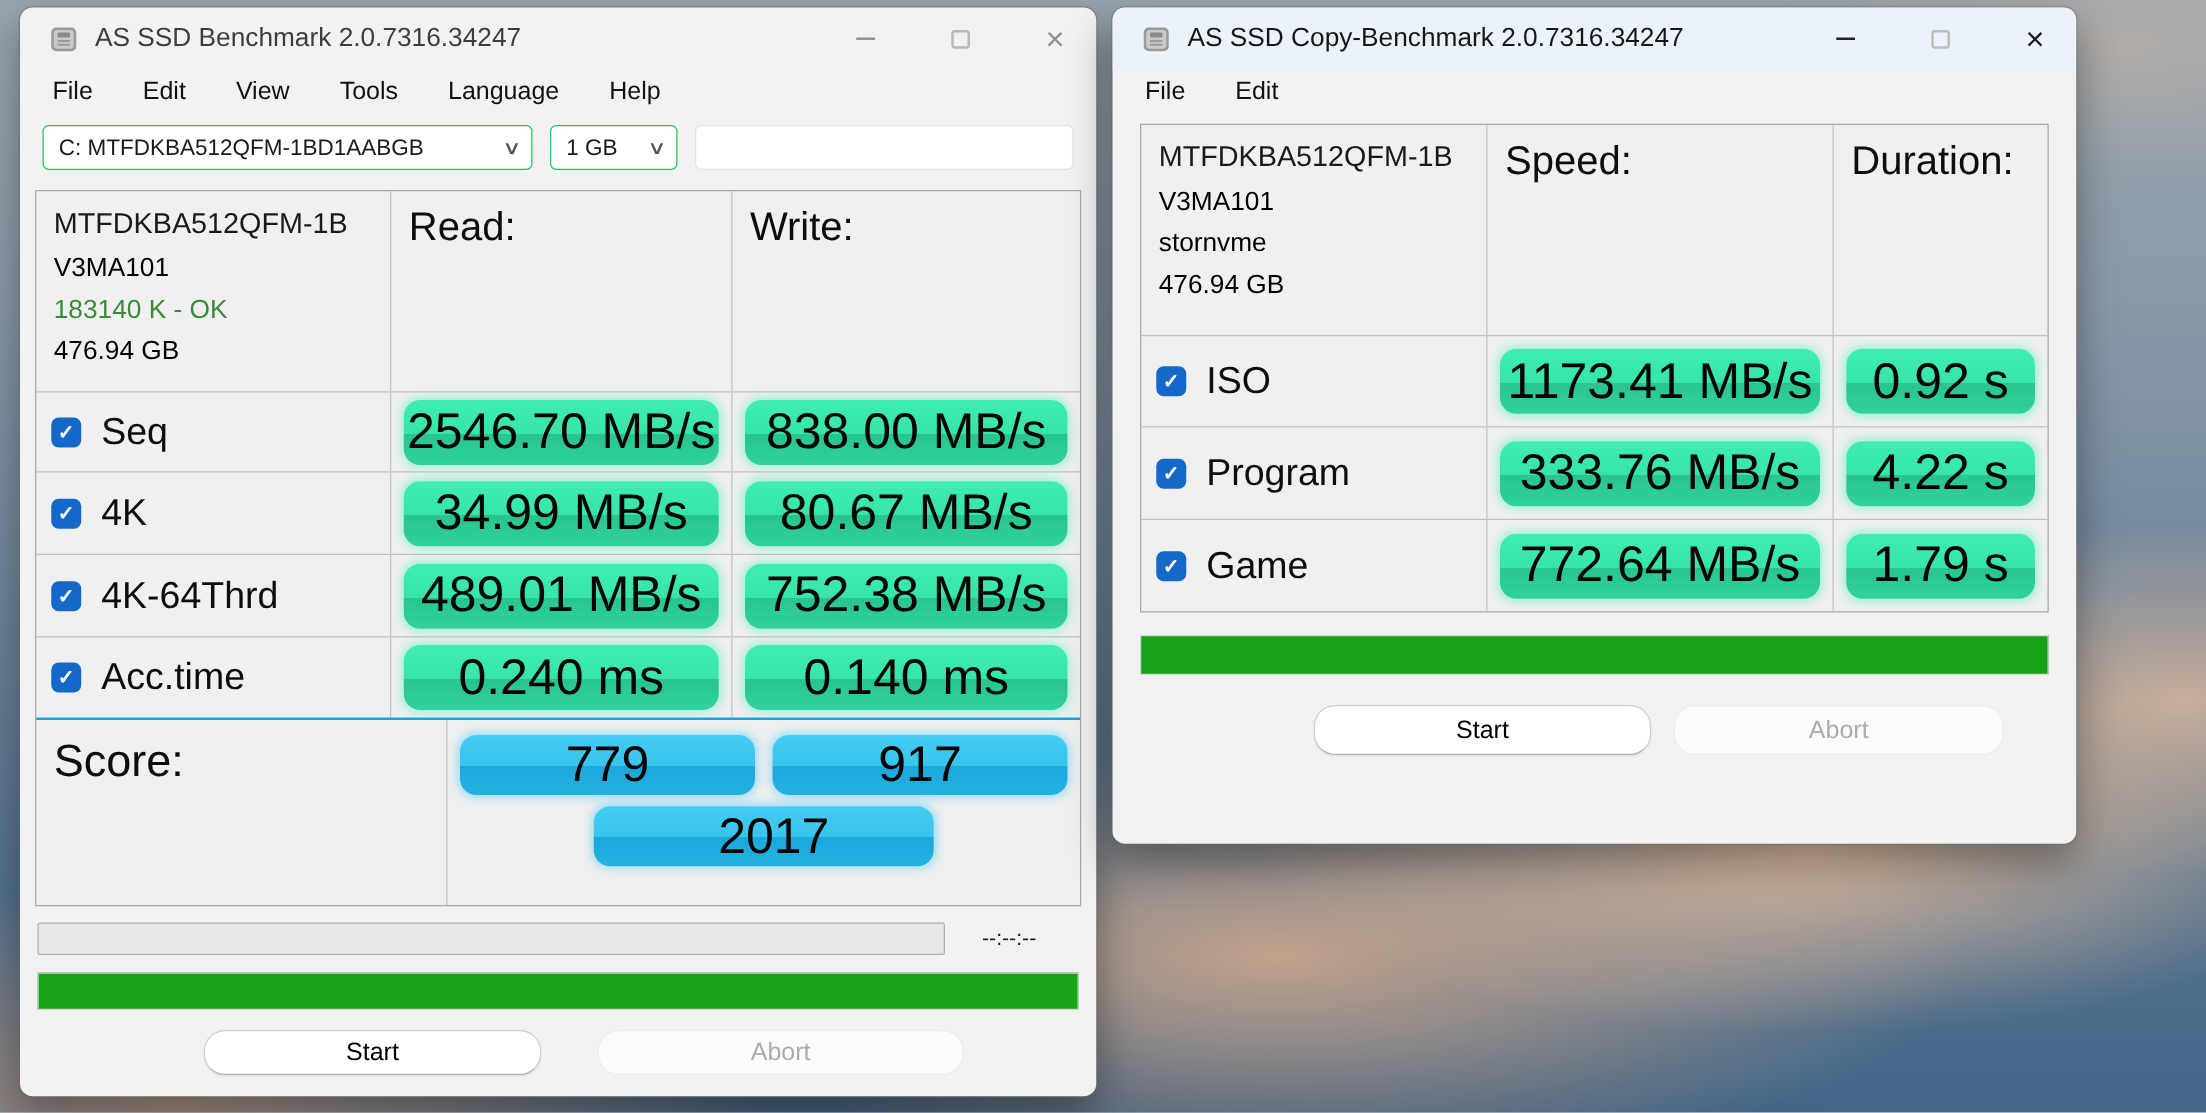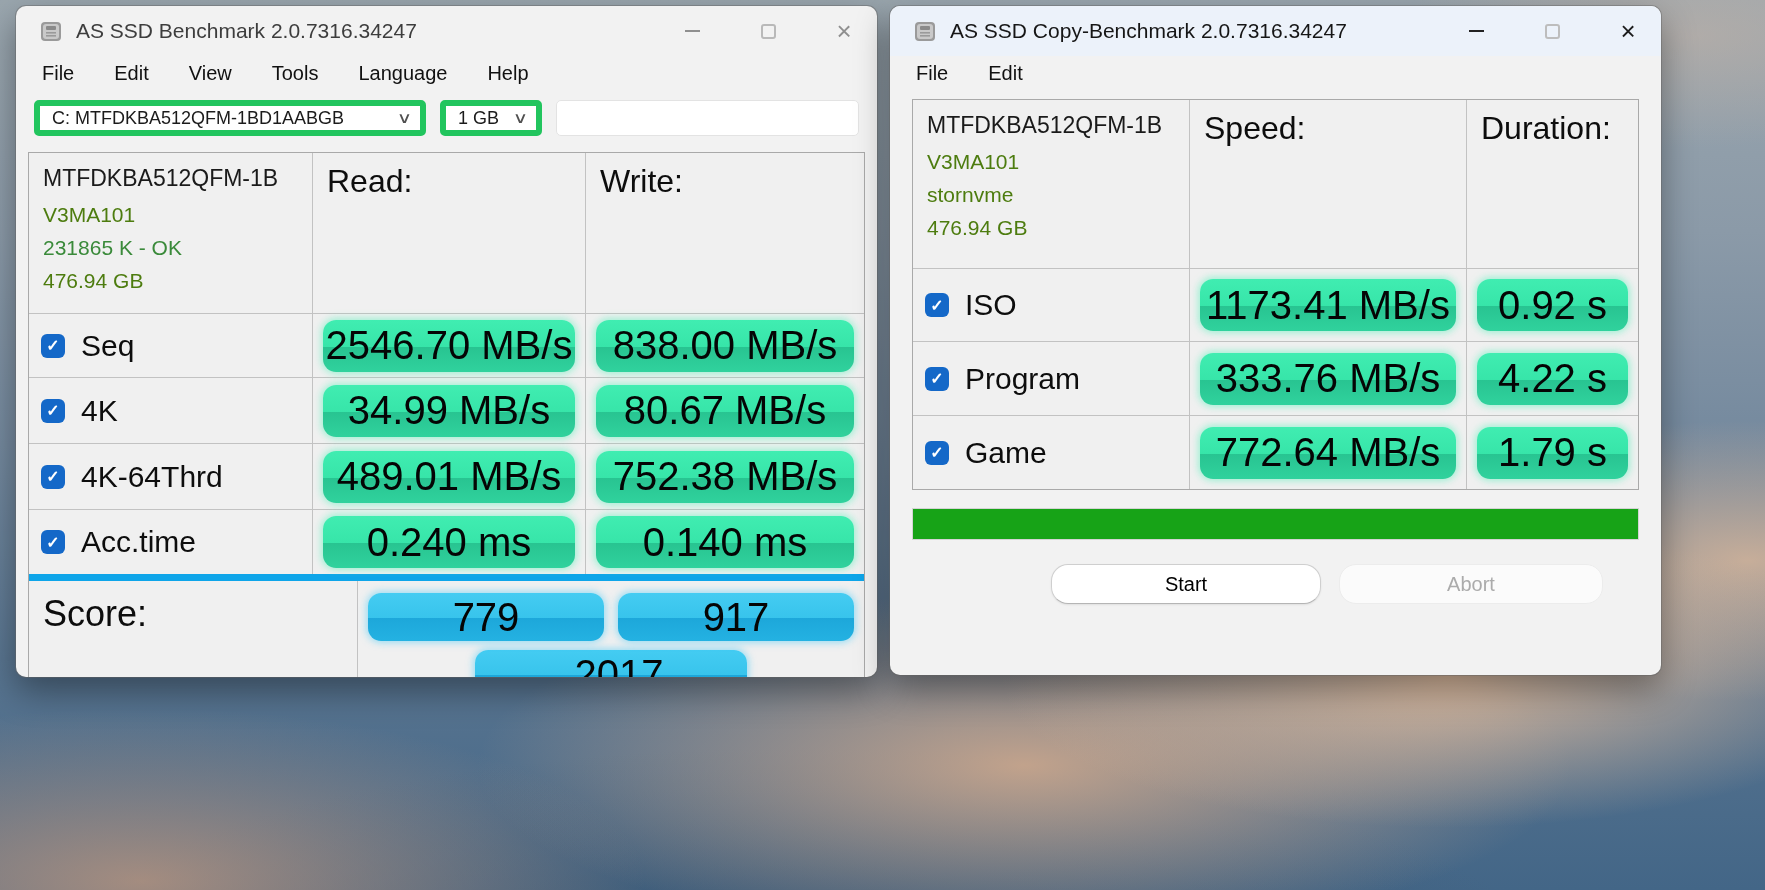--- a/index.html
+++ b/index.html
@@ -12,21 +12,21 @@
       radial-gradient(ellipse 760px 240px at 58% 86%, rgba(206,168,140,.9), transparent 72%),
       radial-gradient(ellipse 520px 200px at 99% 63%, rgba(216,182,154,.85), transparent 70%),
       radial-gradient(ellipse 700px 240px at 8% 99%, rgba(188,150,126,.8), transparent 72%),
       radial-gradient(ellipse 1000px 320px at 45% 112%, rgba(62,88,114,1), transparent 78%),
       linear-gradient(180deg,#9aa6ae 0%,#8b9aa8 26%,#74899e 50%,#597590 74%,#436687 100%);
     position:relative;
   }
 
   .win{ position:absolute; background:#f2f2f2; border-radius:10px;
         box-shadow:0 0 0 1px rgba(100,100,100,.45), 0 14px 34px rgba(0,0,0,.38); overflow:hidden; }
-  .win-left{ left:16px; top:6px; width:861px; height:671px; }
+  .win-left{ left:16px; top:6px; width:861px; height:871px; }
   .win-right{ left:890px; top:6px; width:771px; height:669px; }
 
   
   .titlebar{ height:50px; display:flex; align-items:center; padding:0 10px 0 22px; }
   .win-right .titlebar{ background:#ecf2fa; }
   .app-title{ font-size:21px; color:#3d3d3d; margin-left:12px; white-space:nowrap; }
   .win-right .app-title{ color:#161616; }
   .controls{ margin-left:auto; display:flex; align-items:center; }
   .ctrl{ width:46px; height:36px; display:flex; align-items:center; justify-content:center; margin-left:30px; cursor:default; }
   .glyph-min{ width:15px; height:0; border-top:2px solid #8f8f8f; }
@@ -35,40 +35,40 @@
   .win-right .glyph-min{ border-top-color:#222; }
   .win-right .glyph-max{ border-color:#bdbdbd; }
   .win-right .glyph-close{ color:#1c1c1c; }
 
   
   .menubar{ height:34px; display:flex; align-items:center; gap:40px; padding-left:26px; }
   .menu-item{ font-size:20px; color:#111; }
 
   
   .toolbar{ display:flex; align-items:center; gap:14px; margin:10px 18px 16px; height:36px; }
-  .combo{ height:36px; background:#fff; border:6px solid #22c55e; border-radius:5px;
+  .combo{ height:36px; background:#fff; border:1px solid #22c55e; border-radius:5px;
           display:flex; align-items:center; padding:0 10px 0 12px; }
   .combo-drive{ width:392px; }
   .combo-size{ width:102px; }
   .combo-value{ font-size:18px; color:#1b1b1b; white-space:nowrap; overflow:hidden; }
   .chev{ margin-left:auto; font-size:15px; color:#505050; transform:scaleX(1.4); }
   .textbox{ flex:1; height:36px; background:#fff; border-radius:5px; border:1px solid #e3e3e3; }
 
   
   .btable{ margin:0 12px; border:1px solid #a9a9a9; background:#f0f0f0; }
   .trow{ display:grid; border-top:1px solid #c2c2c2; }
   .trow:first-child{ border-top:none; }
   .cols-left{ grid-template-columns:283px 273px 1fr; }
   .cols-right{ grid-template-columns:276px 277px 1fr; }
   .cell{ border-left:1px solid #c2c2c2; position:relative; }
   .cell:first-child{ border-left:none; }
 
   .info-cell{ padding:12px 0 0 14px; }
   .info-model{ font-size:23px; color:#1a1a1a; margin-bottom:11px; }
-  .info-line{ font-size:21px; color:#4d7c0f; margin-bottom:9px; }
+  .info-line{ font-size:21px; color:#000000; margin-bottom:9px; }
   .info-ok{ color:#3a8a3a; }
   .hdr{ font-size:32px; color:#0d0d0d; padding:10px 0 0 14px; }
 
   .label-cell{ display:flex; align-items:center; gap:16px; padding-left:12px; }
   .rowlabel{ font-size:30px; color:#0d0d0d; }
   .checkbox{ width:24px; height:24px; border-radius:6px; background:#1468c8;
              display:flex; align-items:center; justify-content:center; flex:none; }
   .checkbox .check{ color:#fff; font-size:16px; font-weight:bold; }
 
   .value-cell{ display:flex; align-items:center; justify-content:center; padding:0 10px; }
@@ -76,21 +76,21 @@
           font-size:40px; color:#050505; }
   .badge-green{ background:linear-gradient(to bottom,#40edb1 0%,#37e5a9 52%,#28c491 52%,#30d29d 100%);
                 box-shadow:0 0 7px 2px rgba(95,240,190,.55); }
   .badge-blue{ background:linear-gradient(to bottom,#44ccf2 0%,#38c4ec 52%,#1da7da 52%,#24b2e2 100%);
                box-shadow:0 0 7px 2px rgba(90,205,245,.55); }
 
   .row-info{ height:160px; }
   .row-l1{ height:64px; } .row-l2{ height:66px; } .row-l3{ height:66px; } .row-l4{ height:65px; }
   .row-r0{ height:168px; } .row-r1{ height:73px; } .row-r2{ height:74px; } .row-r3{ height:74px; }
 
-  .score-row{ display:grid; grid-template-columns:283px 1fr; height:150px; border-top:7px solid #0ea5e9;gap:45px; }
+  .score-row{ display:grid; grid-template-columns:283px 1fr; height:150px; border-top:2px solid #0ea5e9;gap:45px; }
   .score-label{ font-size:36px; color:#0d0d0d; padding:12px 0 0 14px; }
   .score-area{ border-left:1px solid #c2c2c2; padding:12px 10px 0; }
   .score-top{ display:flex; gap:14px; }
   .score-top .badge{ height:48px; flex:1; }
   .badge-total{ width:272px; height:48px; margin:9px auto 0;padding-left:16px; }
 
   
   .progress-row{ display:flex; align-items:center; margin:13px 48px 0 14px; }
   .ptrack{ flex:1; height:26px; background:#e8e8e8; border:1px solid #b0b0b0; border-radius:2px; }
   .timer{ margin-left:30px; font-size:17px; color:#1a1a1a; white-space:nowrap; }
@@ -159,21 +159,21 @@
       <span class="chev">∨</span>
     </div>
     <div class="textbox"></div>
   </div>
 
   <div class="btable">
     <div class="trow cols-left row-info">
       <div class="cell info-cell">
         <div class="info-model">MTFDKBA512QFM-1B</div>
         <div class="info-line">V3MA101</div>
-        <div class="info-line info-ok">231865 K - OK</div>
+        <div class="info-line info-ok">183140 K - OK</div>
         <div class="info-line">476.94 GB</div>
       </div>
       <div class="cell hdr">Read:</div>
       <div class="cell hdr">Write:</div>
     </div>
 
     <div class="trow cols-left row-l1">
       <div class="cell label-cell">
         <span class="checkbox">
             <span class="check">✓</span>

